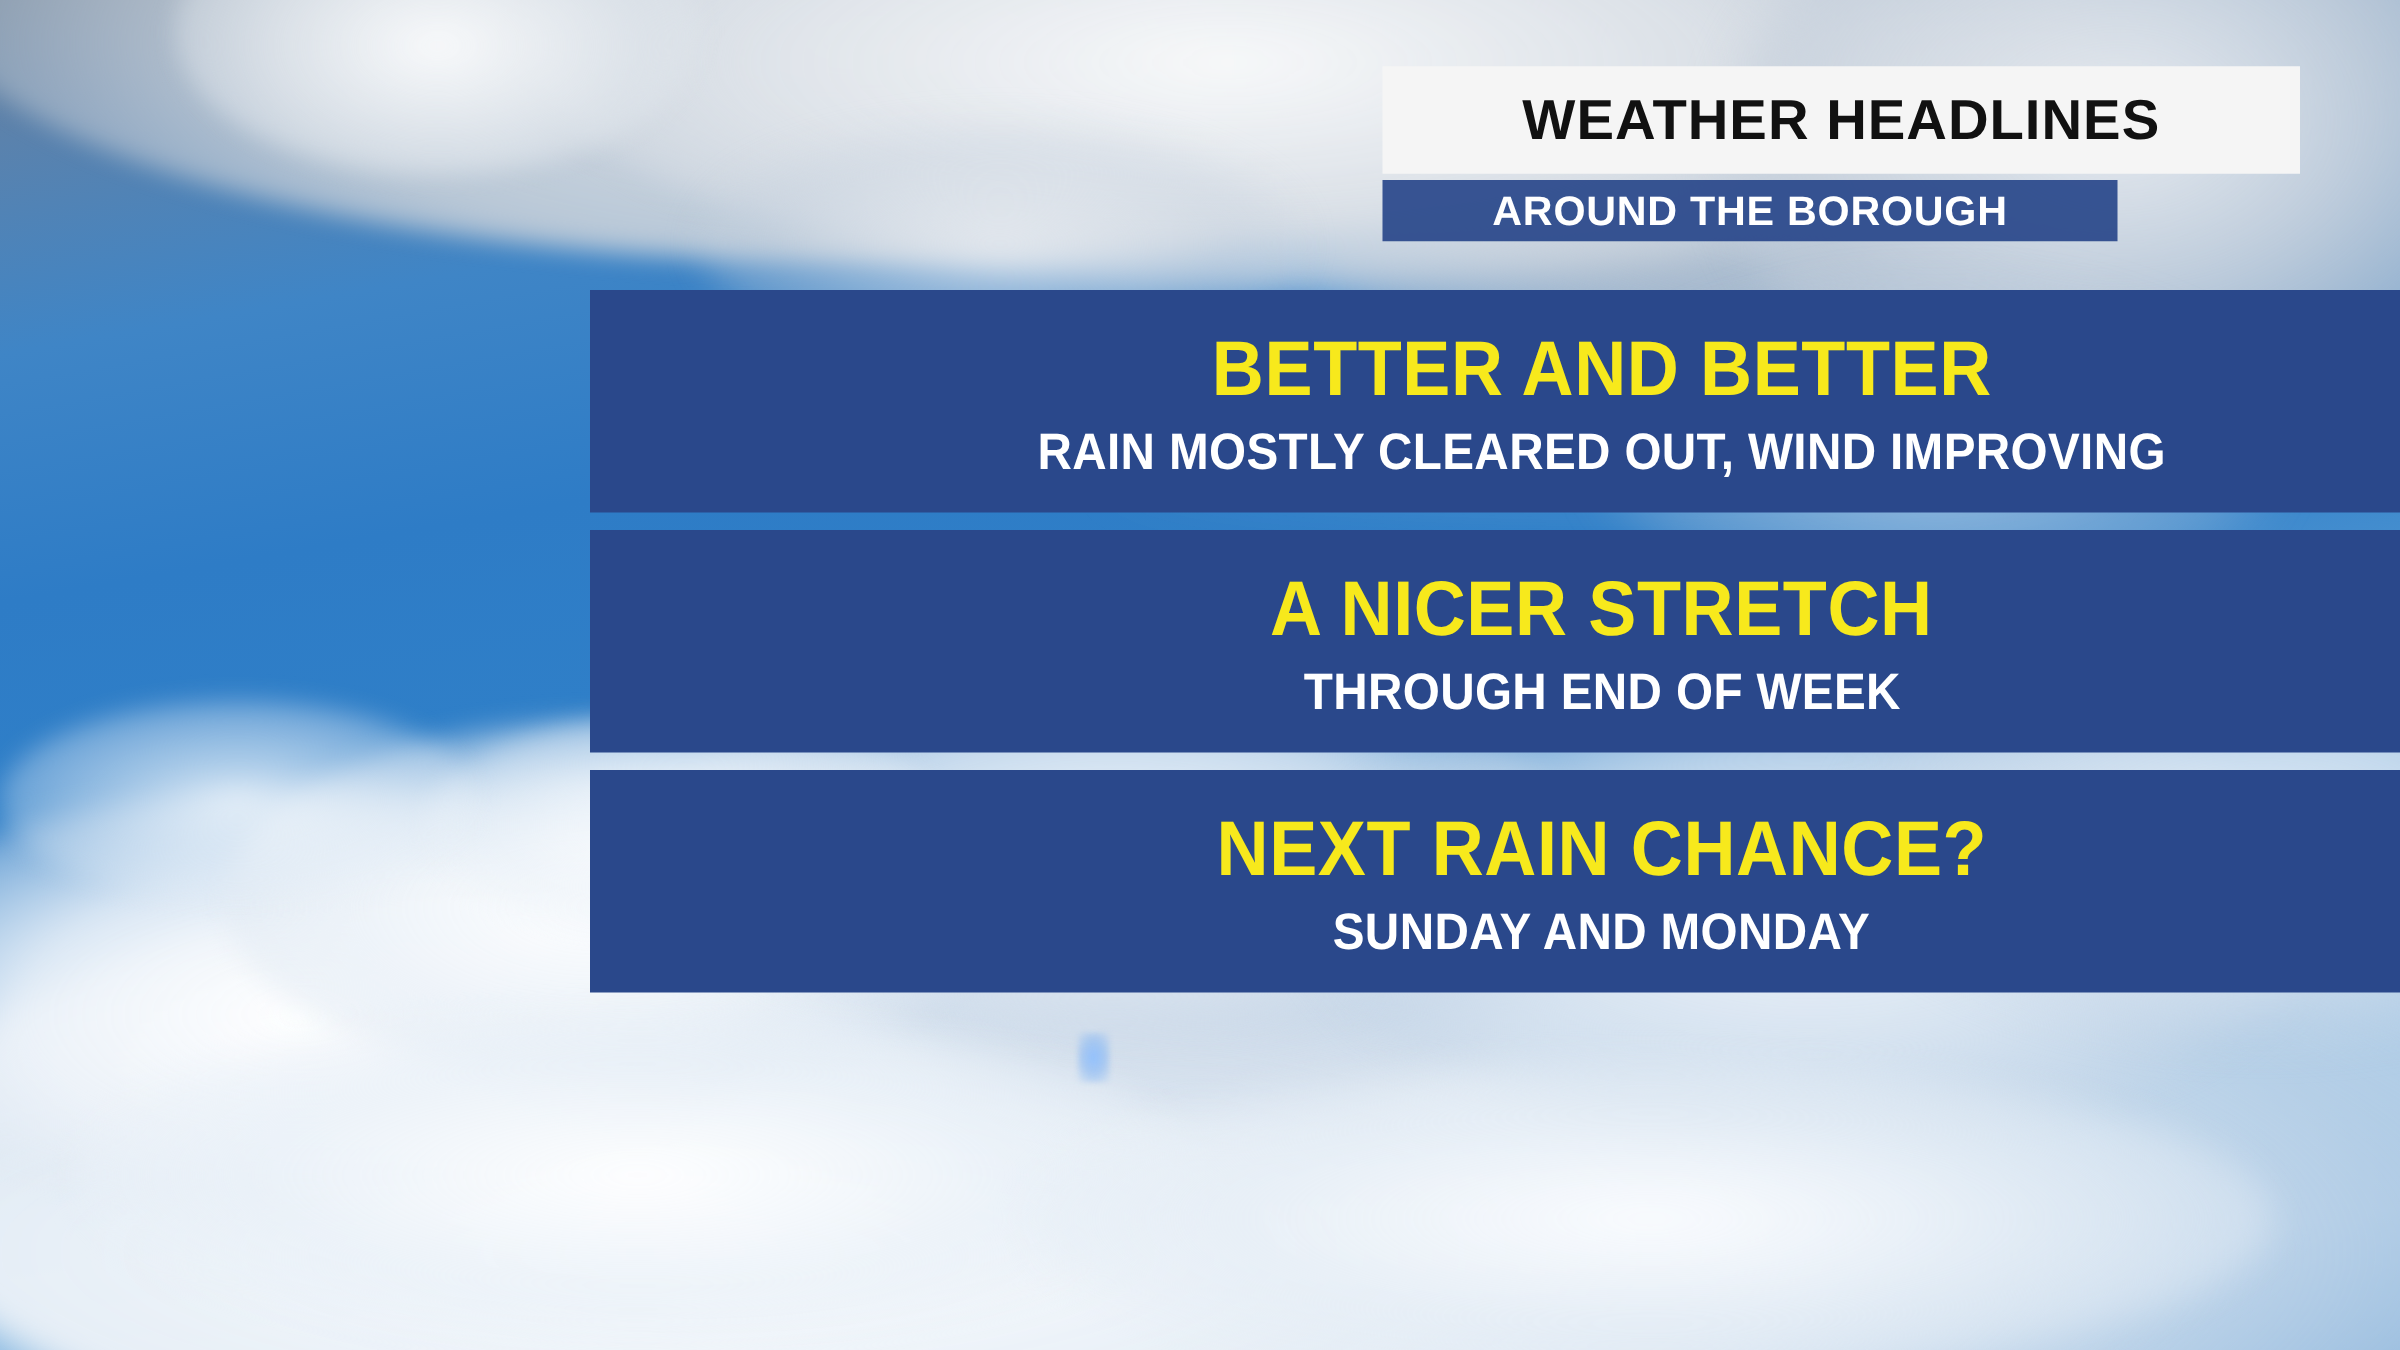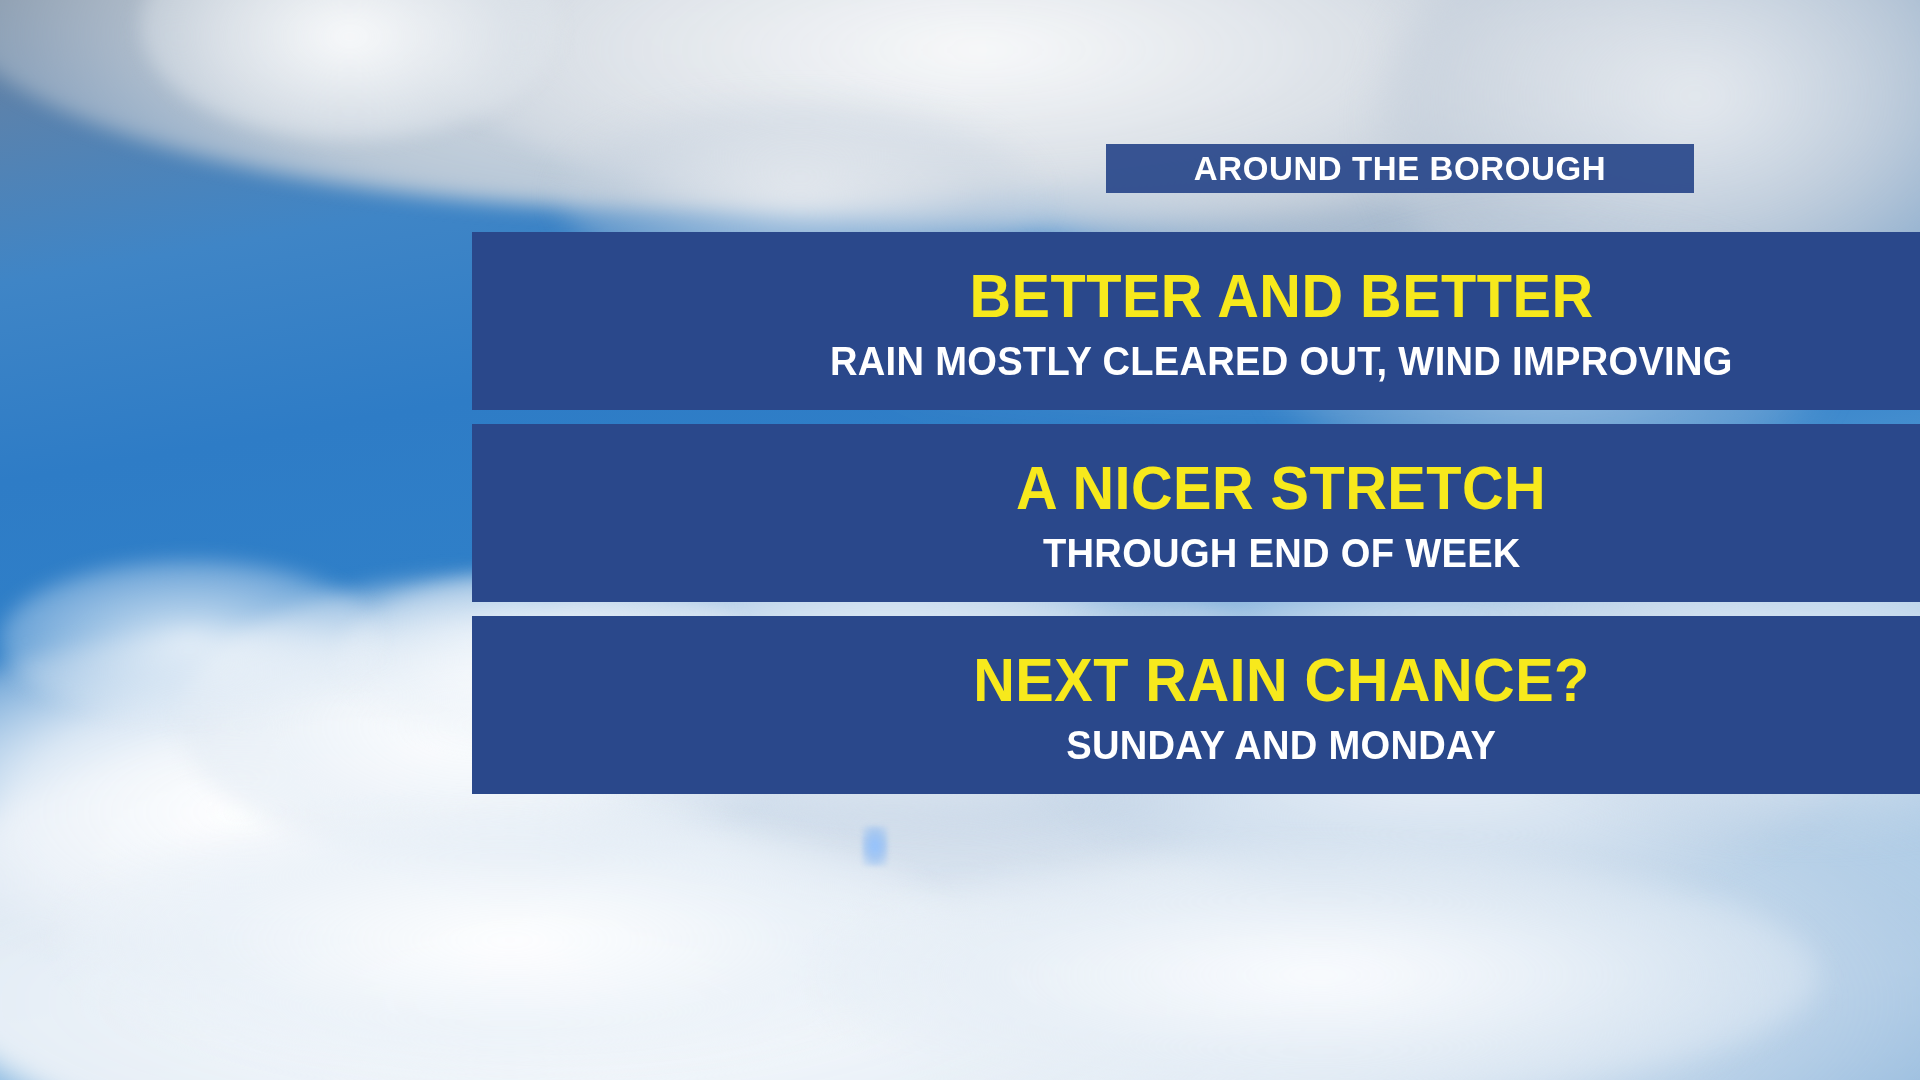--- a/index.html
+++ b/index.html
@@ -245,20 +245,23 @@
   <div class="cloud cl-b2"></div>
   <div class="cloud cl-b3"></div>
   <div class="cloud cl-b4"></div>
   <div class="cloud cl-b5"></div>
   <div class="cloud cl-b8"></div>
   <div class="cloud cl-b9"></div>
   <div class="cloud cl-b6"></div>
   <div class="cloud cl-b7"></div>
   <div class="lens-flare"></div>
 
+  <div class="panel-title">
+    <span class="txt">WEATHER HEADLINES</span>
+  </div>
 
   <div class="panel-subtitle">
     <span class="txt">AROUND THE BOROUGH</span>
   </div>
 
   <div class="headline-stack">
 
     <div class="headline-card">
       <div class="hl-main">BETTER AND BETTER</div>
       <div class="hl-sub">RAIN MOSTLY CLEARED OUT, WIND IMPROVING</div>

